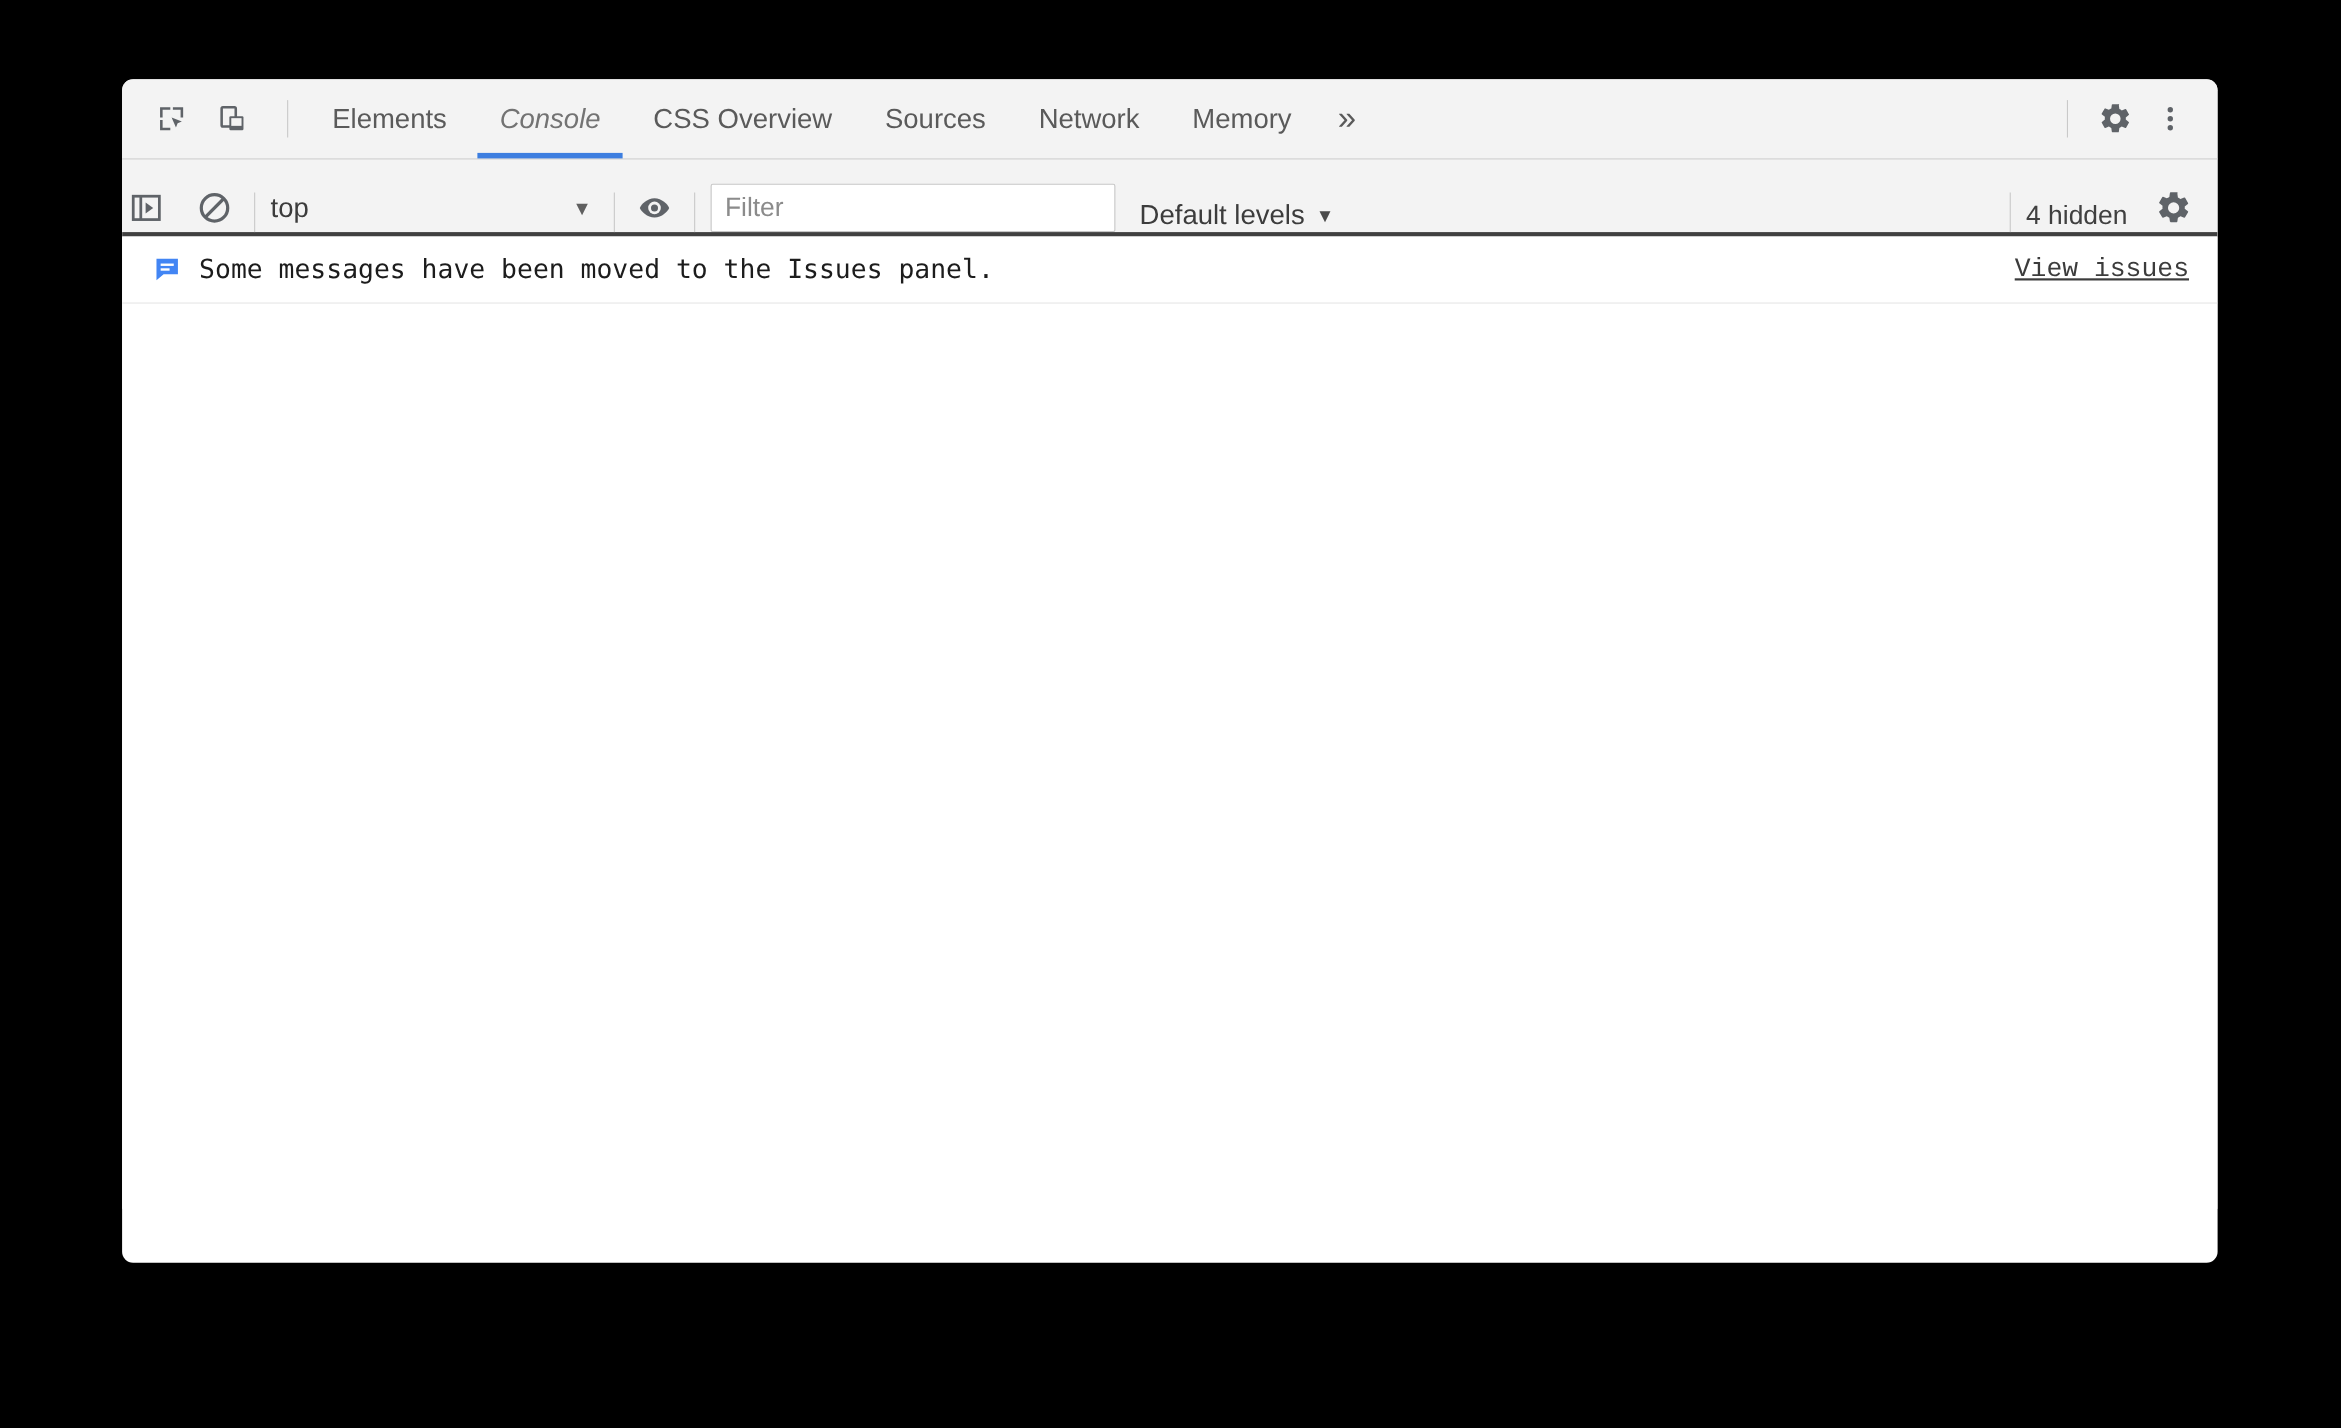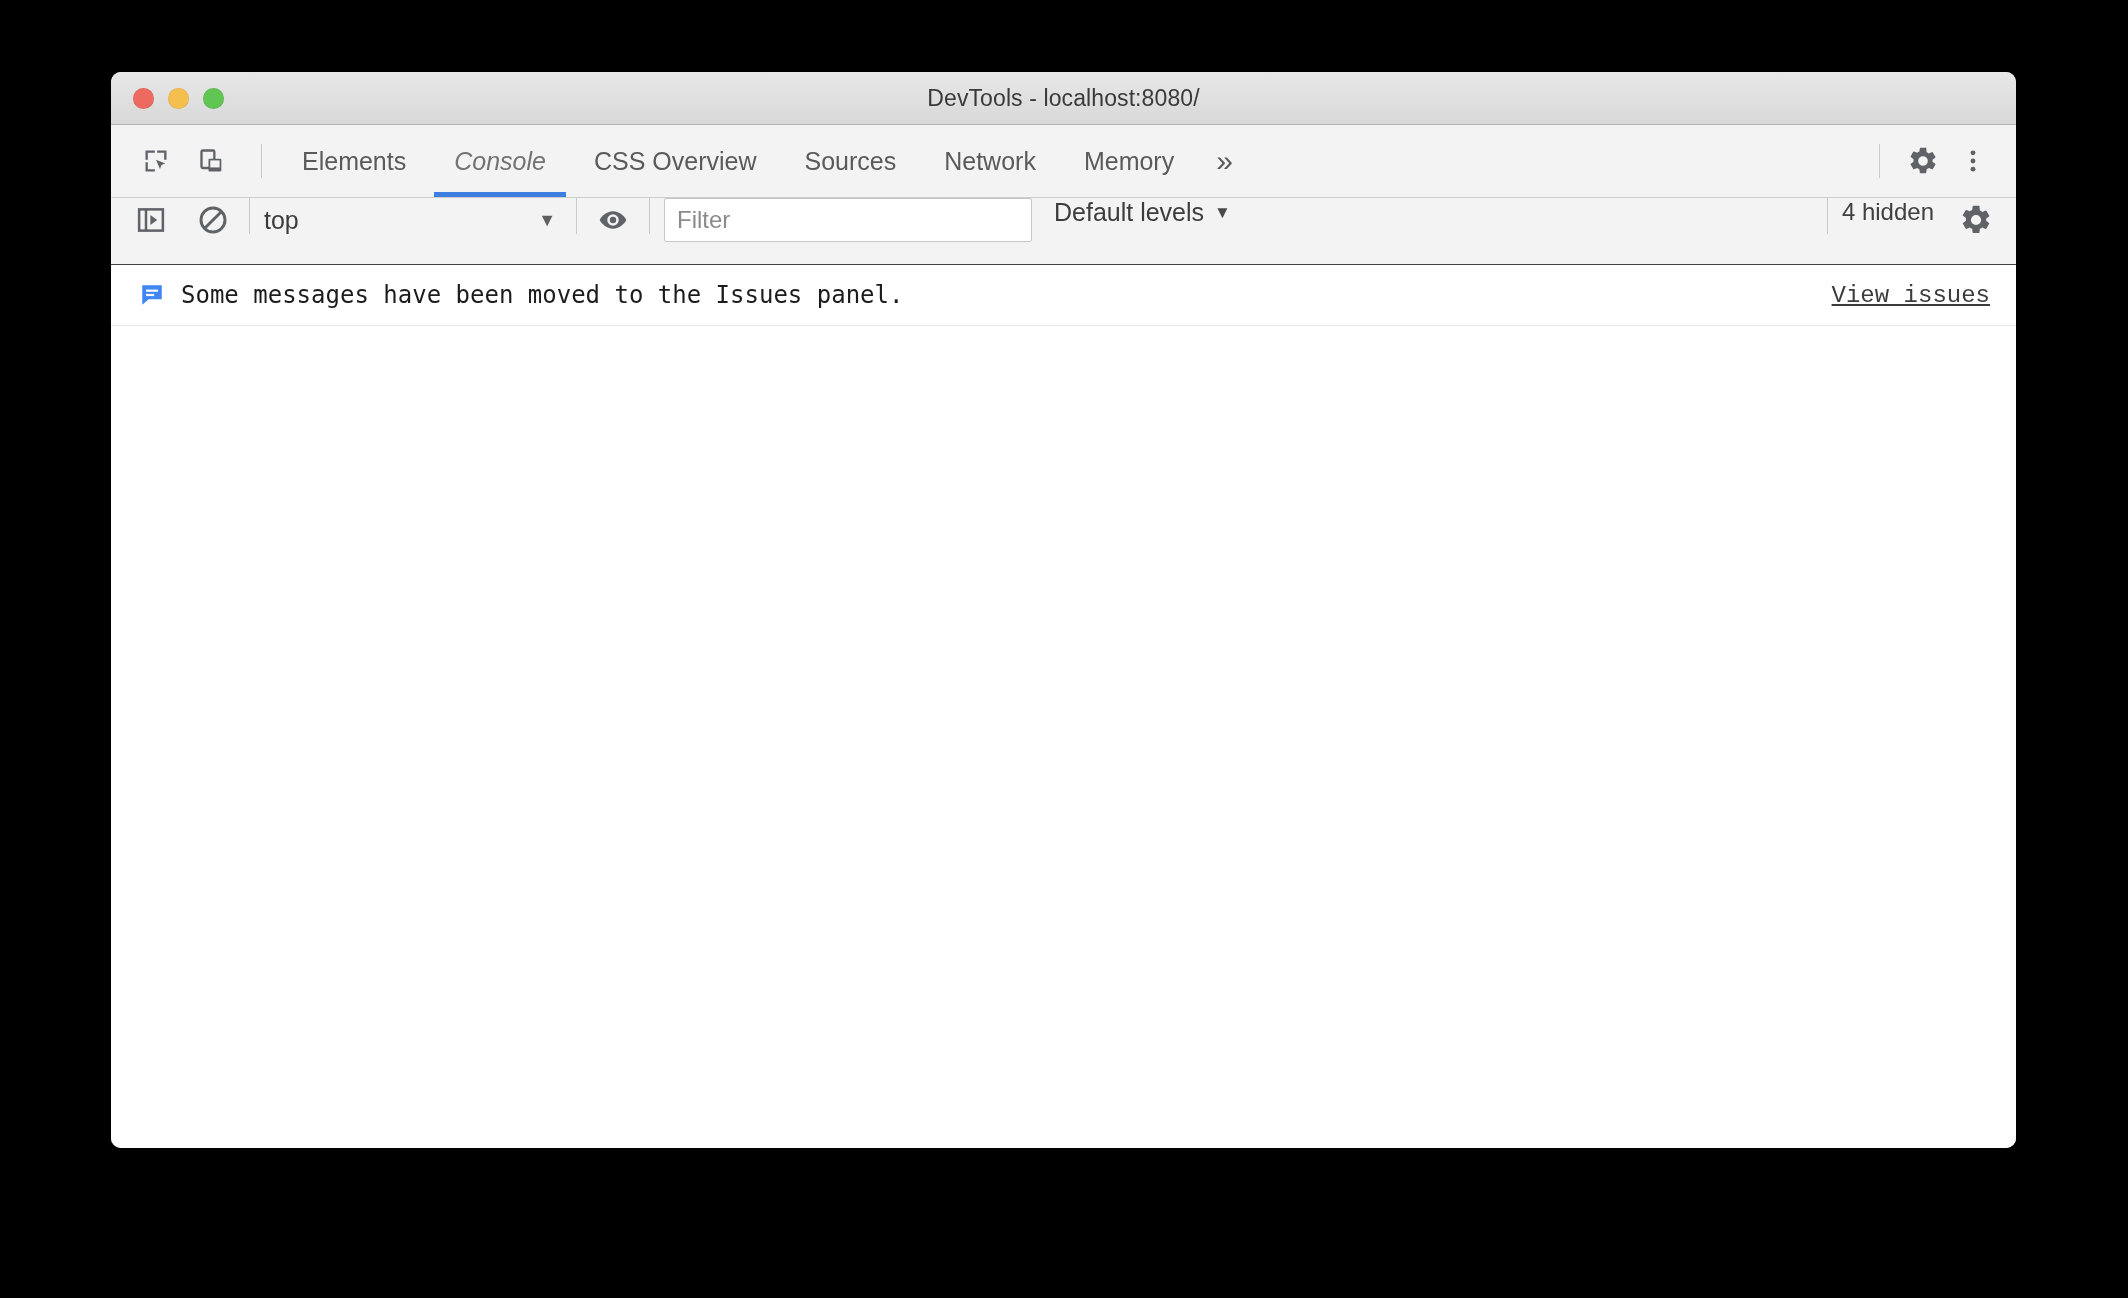--- a/index.html
+++ b/index.html
@@ -130,24 +130,23 @@
     display: flex;
     align-items: center;
     padding-right: 20px;
     gap: 4px;
   }
 
   
   #console-toolbar {
     height: 66px;
     background: #f3f3f3;
-    border-bottom: 1px solid #404040;
-    display: flex;
-    align-items: flex-start;
-    padding-left: 18px;
+    border-bottom: 4px solid #404040;
+    display: flex;
+    align-items: flex-end;
     padding-right: 18px;
     gap: 0px;
   }
   .tb-icon {
     width: 44px;
     height: 44px;
     display: flex;
     align-items: center;
     justify-content: center;
     cursor: default;
@@ -250,28 +249,20 @@
     text-decoration: underline;
     cursor: pointer;
     white-space: nowrap;
   }
 </style>
 </head>
 <body>
 
 <div id="window">
 
-  <div id="titlebar">
-    <div id="traffic-lights">
-      <span class="light close"></span>
-      <span class="light min"></span>
-      <span class="light max"></span>
-    </div>
-    <div id="window-title">DevTools - localhost:8080/</div>
-  </div>
 
   <div id="tabbar">
 
     <div id="tabbar-left-icons">
       <div class="tool-icon">
         <svg width="28" height="28" viewBox="0 0 24 24" aria-hidden="true">
           <path d="M4 4 h6 M4 4 v6 M20 4 h-6 M20 4 v6 M4 20 h6 M4 20 v-6" fill="none" stroke="#5f6368" stroke-width="2" stroke-linecap="square"></path>
           <path d="M12 11 l8 3.2 -3.3 1.3 -1.3 3.3 z" fill="#5f6368"></path>
         </svg>
       </div>

